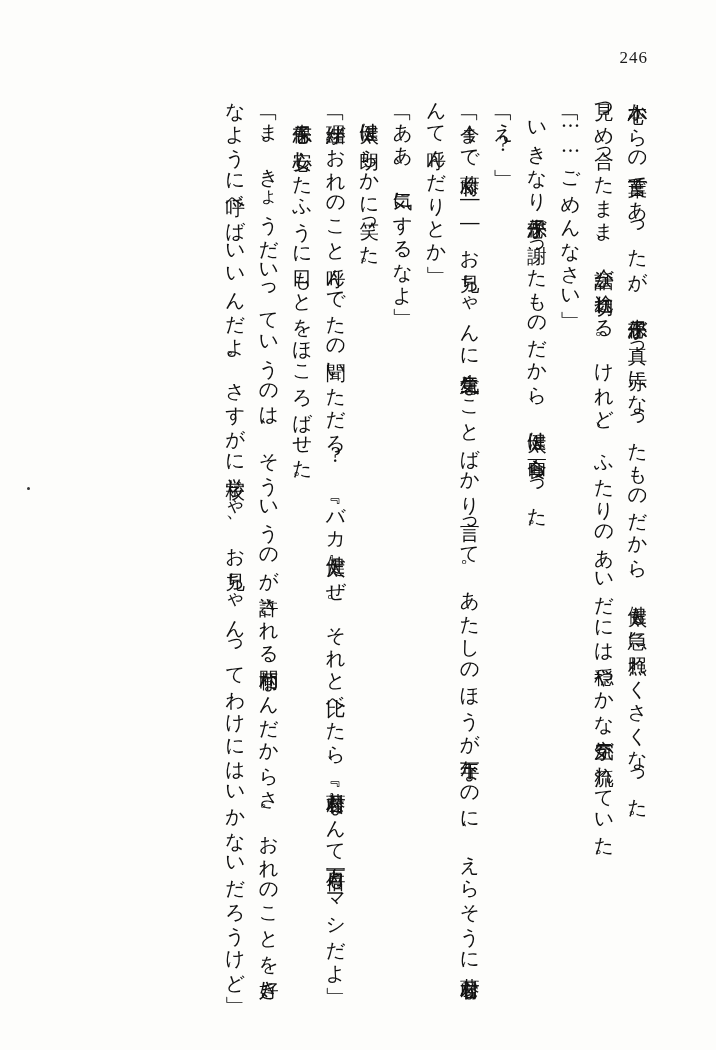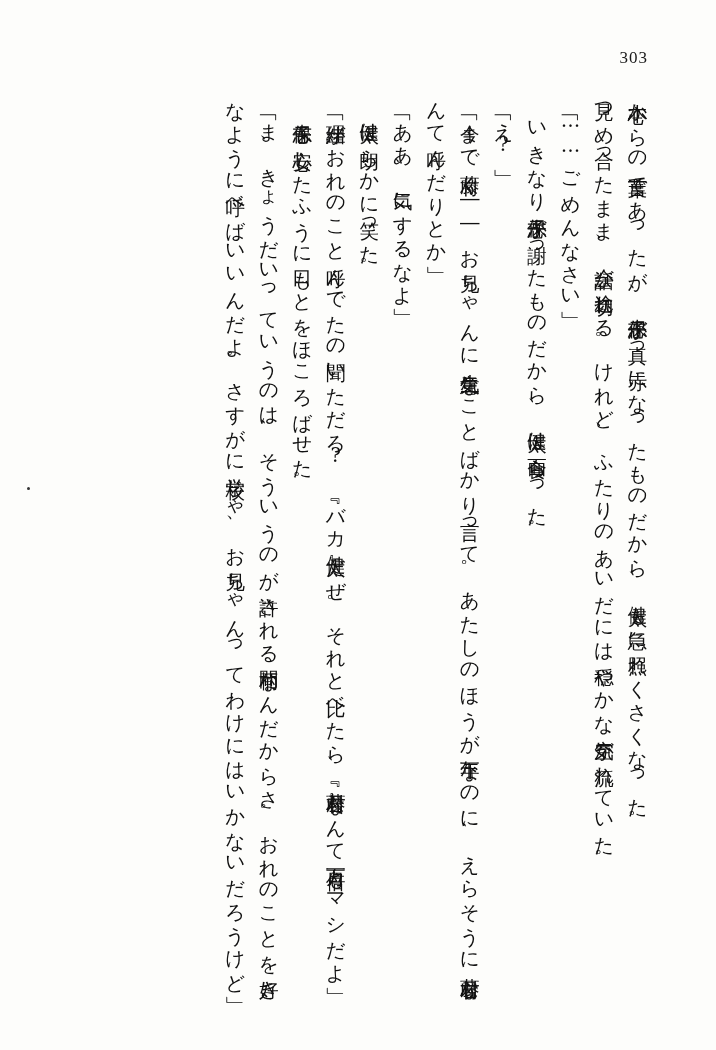--- a/index.html
+++ b/index.html
@@ -60,21 +60,21 @@
     height: 3px;
     border-radius: 50%;
     background: #333;
   }
 </style>
 </head>
 <body>
 
 <div class="page">
 
-  <div class="page-number">303</div>
+  <div class="page-number">246</div>
 
   <div class="mark-dot"></div>
 
   <div class="body-text">
     <p>本心からの言葉であったが、志保子が真っ赤になったものだから、健太も急に照れくさくなった。</p>
     <p>見つめ合ったまま、会話が途切れる。けれど、ふたりのあいだには穏やかな空気が流れていた。</p>
     <p class="indent">「……ごめんなさい」</p>
     <p class="indent">いきなり志保子が謝ったものだから、健太は面食らった。</p>
     <p class="indent">「え?」</p>
     <p class="indent">「今まで藤村く――お兄ちゃんに生意気なことばかり言って。あたしのほうが年下なのに、えらそうに藤村君なんて呼んだりとか」</p>

